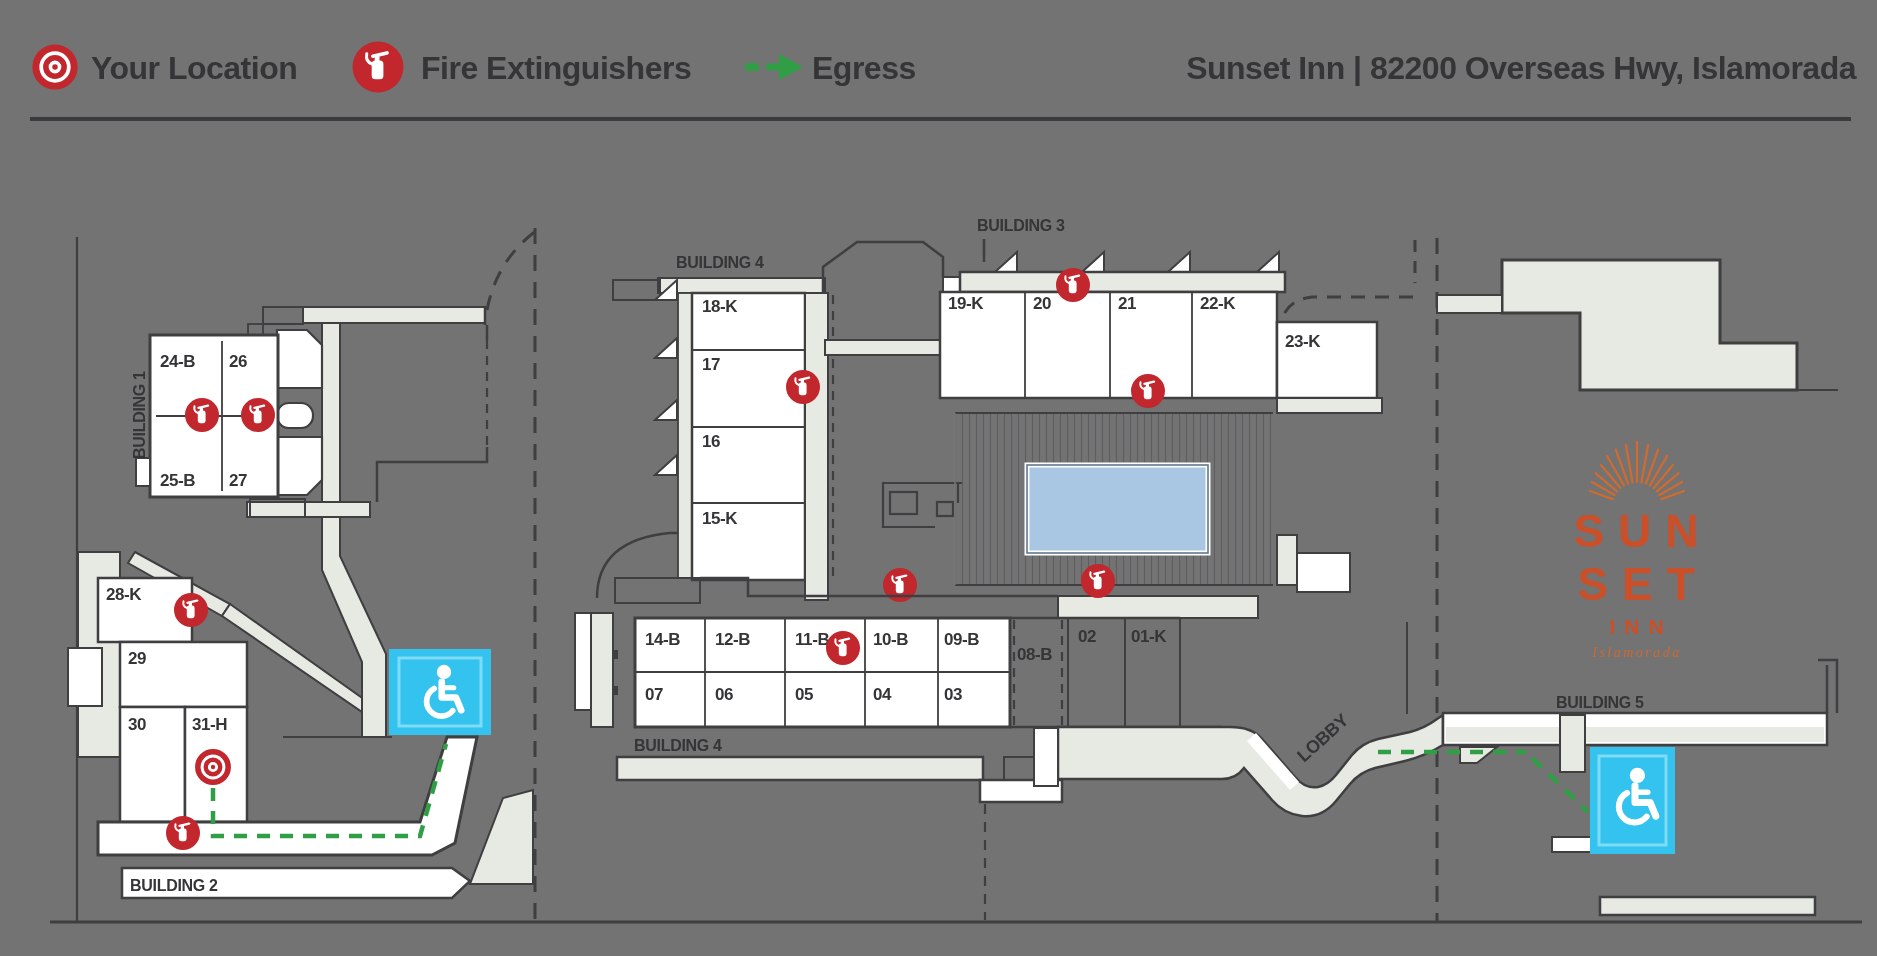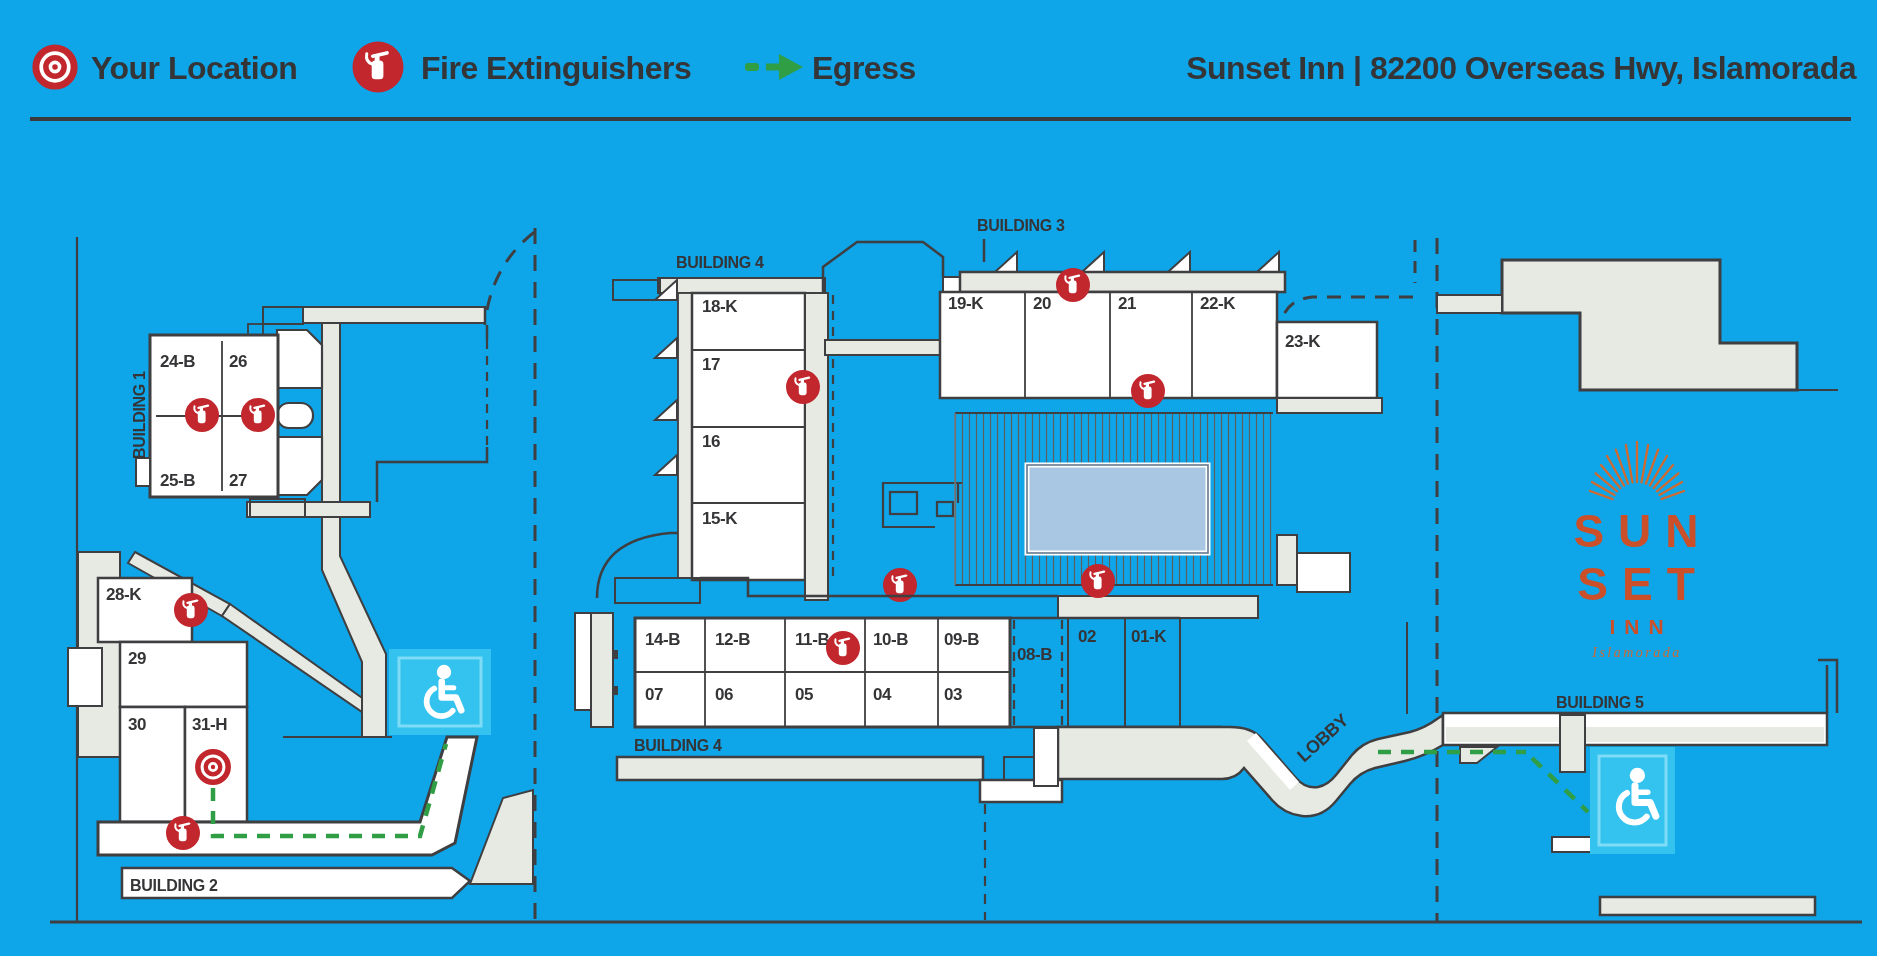--- a/index.html
+++ b/index.html
@@ -1,17 +1,17 @@
 <!DOCTYPE html>
 <html><head>
 <meta charset="utf-8">
 <style>
   html,body{margin:0;padding:0;background:#fff;}
   body{font-family:"Liberation Sans", sans-serif;}
-  .page{width:1877px;height:956px;position:relative;background:#0ea5e9;overflow:hidden;}
+  .page{width:1877px;height:956px;position:relative;background:#737373;overflow:hidden;}
   svg text{fill:#353537;}
   .maplbl{font-weight:700;font-size:17px;letter-spacing:-0.4px;}
   .bldlbl{font-weight:700;font-size:16px;letter-spacing:-0.3px;}
   .hdr{font-weight:700;font-size:32px;letter-spacing:-0.5px;}
   .wall{stroke:#3f3f41;fill:none;}
   .grayfill{fill:#e7e9e3;stroke:#3f3f41;}
   .whitefill{fill:#ffffff;stroke:#3f3f41;}
 </style>
 </head>
 <body>

